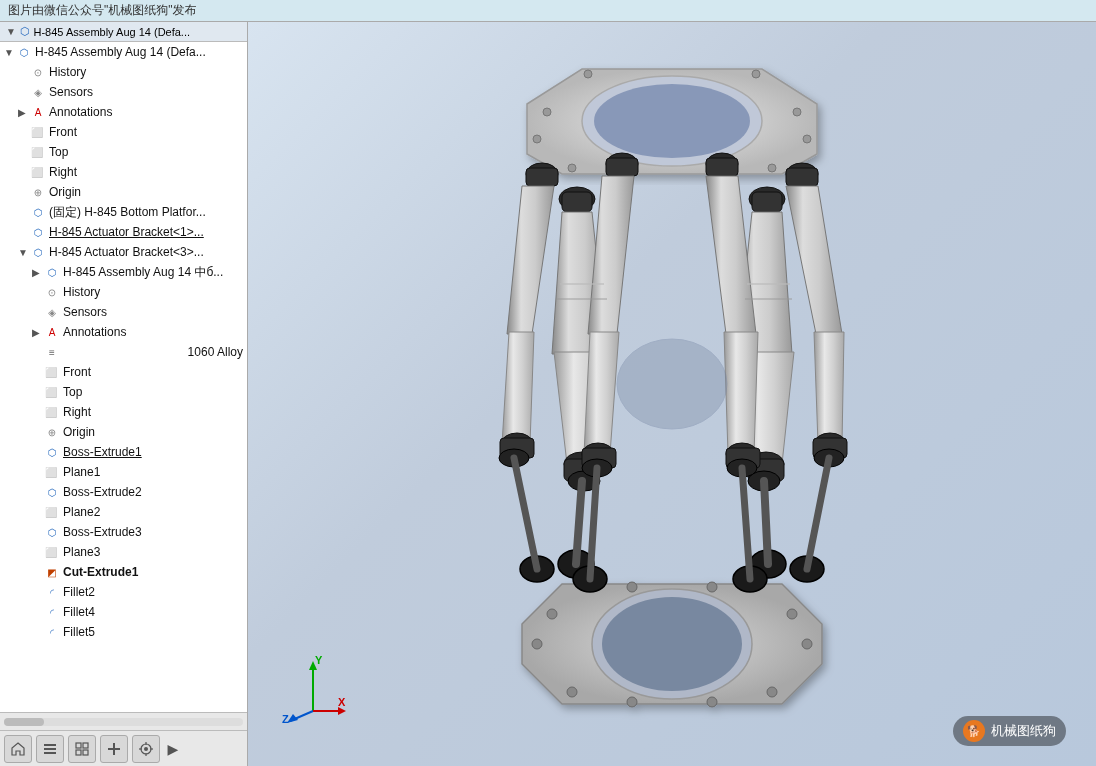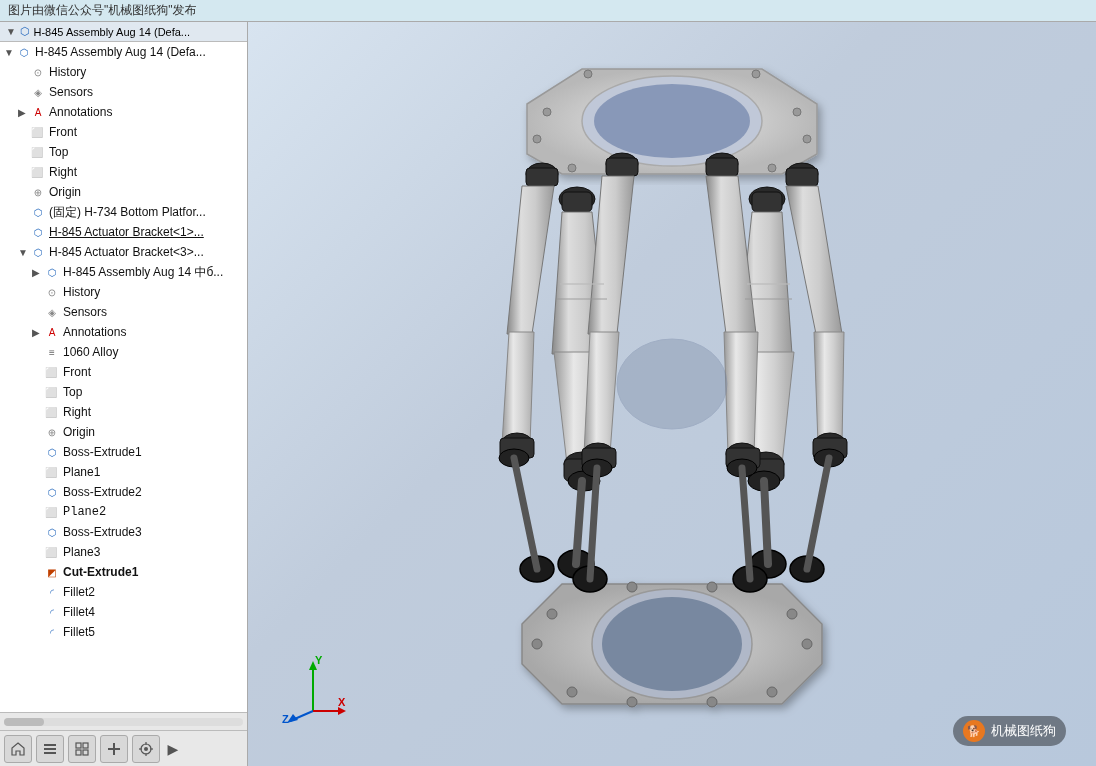--- a/index.html
+++ b/index.html
@@ -258,21 +258,21 @@
         <div class="tree-item">
           <span class="indent" style="width: 14px;"></span>
           <span class="arrow"></span>
           <span class="icon" style="color: rgb(136, 136, 136);">⊕</span>
           <span style="overflow: hidden; text-overflow: ellipsis; flex: 1 1 0%;">Origin</span>
         </div>
         <div class="tree-item">
           <span class="indent" style="width: 14px;"></span>
           <span class="arrow"></span>
           <span class="icon" style="color: rgb(48, 112, 192);">⬡</span>
-          <span style="overflow: hidden; text-overflow: ellipsis; flex: 1 1 0%;">(固定) H-734 Bottom Platfor...</span>
+          <span style="overflow: hidden; text-overflow: ellipsis; flex: 1 1 0%;">(固定) H-845 Bottom Platfor...</span>
         </div>
         <div class="tree-item">
           <span class="indent" style="width: 14px;"></span>
           <span class="arrow"></span>
           <span class="icon" style="color: rgb(48, 112, 192);">⬡</span>
           <span style="overflow: hidden; text-overflow: ellipsis; flex: 1 1 0%; text-decoration: underline;">H-845 Actuator Bracket&lt;1&gt;...</span>
         </div>
         <div class="tree-item">
           <span class="indent" style="width: 14px;"></span>
           <span class="arrow">▼</span>
@@ -300,21 +300,21 @@
         <div class="tree-item">
           <span class="indent" style="width: 28px;"></span>
           <span class="arrow">▶</span>
           <span class="icon" style="color: rgb(204, 0, 0);">A</span>
           <span style="overflow: hidden; text-overflow: ellipsis; flex: 1 1 0%;">Annotations</span>
         </div>
         <div class="tree-item">
           <span class="indent" style="width: 28px;"></span>
           <span class="arrow"></span>
           <span class="icon" style="color: rgb(102, 102, 102);">≡</span>
-          <span style="overflow: hidden; text-overflow: ellipsis; flex: 1 1 0%;">1060 Alloy</span>
+          <span style="overflow: hidden; text-overflow: ellipsis; flex: 1 1 0%; text-align: right;">1060 Alloy</span>
         </div>
         <div class="tree-item">
           <span class="indent" style="width: 28px;"></span>
           <span class="arrow"></span>
           <span class="icon" style="color: rgb(136, 136, 170);">⬜</span>
           <span style="overflow: hidden; text-overflow: ellipsis; flex: 1 1 0%;">Front</span>
         </div>
         <div class="tree-item">
           <span class="indent" style="width: 28px;"></span>
           <span class="arrow"></span>
@@ -330,39 +330,39 @@
         <div class="tree-item">
           <span class="indent" style="width: 28px;"></span>
           <span class="arrow"></span>
           <span class="icon" style="color: rgb(136, 136, 136);">⊕</span>
           <span style="overflow: hidden; text-overflow: ellipsis; flex: 1 1 0%;">Origin</span>
         </div>
         <div class="tree-item">
           <span class="indent" style="width: 28px;"></span>
           <span class="arrow"></span>
           <span class="icon" style="color: rgb(48, 112, 192);">⬡</span>
-          <span style="overflow: hidden; text-overflow: ellipsis; flex: 1 1 0%;">Boss-Extrude1</span>
+          <span style="overflow: hidden; text-overflow: ellipsis; flex: 1 1 0%; text-decoration: underline;">Boss-Extrude1</span>
         </div>
         <div class="tree-item">
           <span class="indent" style="width: 28px;"></span>
           <span class="arrow"></span>
           <span class="icon" style="color: rgb(170, 170, 170);">⬜</span>
           <span style="overflow: hidden; text-overflow: ellipsis; flex: 1 1 0%;">Plane1</span>
         </div>
         <div class="tree-item">
           <span class="indent" style="width: 28px;"></span>
           <span class="arrow"></span>
           <span class="icon" style="color: rgb(48, 112, 192);">⬡</span>
           <span style="overflow: hidden; text-overflow: ellipsis; flex: 1 1 0%;">Boss-Extrude2</span>
         </div>
         <div class="tree-item">
           <span class="indent" style="width: 28px;"></span>
           <span class="arrow"></span>
           <span class="icon" style="color: rgb(170, 170, 170);">⬜</span>
-          <span style="overflow: hidden; text-overflow: ellipsis; flex: 1 1 0%; font-family: Liberation Mono, monospace;">Plane2</span>
+          <span style="overflow: hidden; text-overflow: ellipsis; flex: 1 1 0%;">Plane2</span>
         </div>
         <div class="tree-item">
           <span class="indent" style="width: 28px;"></span>
           <span class="arrow"></span>
           <span class="icon" style="color: rgb(48, 112, 192);">⬡</span>
           <span style="overflow: hidden; text-overflow: ellipsis; flex: 1 1 0%;">Boss-Extrude3</span>
         </div>
         <div class="tree-item">
           <span class="indent" style="width: 28px;"></span>
           <span class="arrow"></span>

